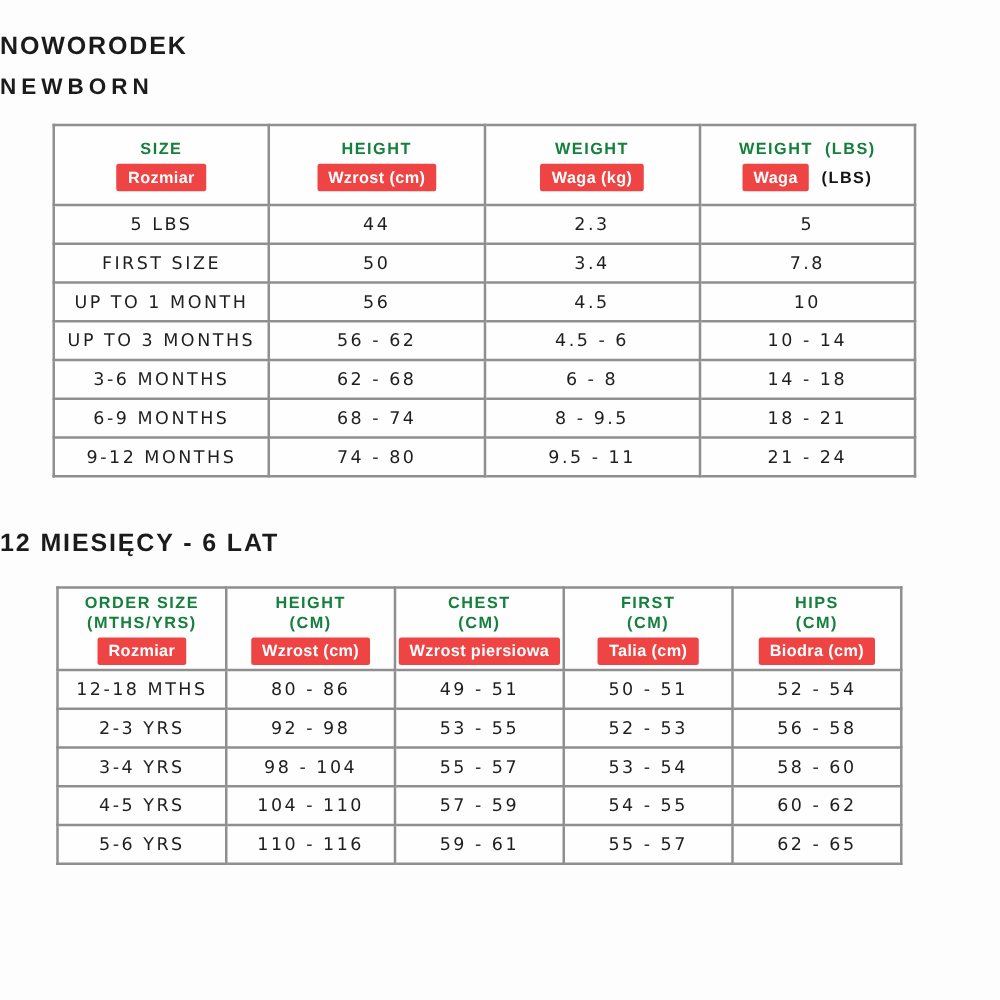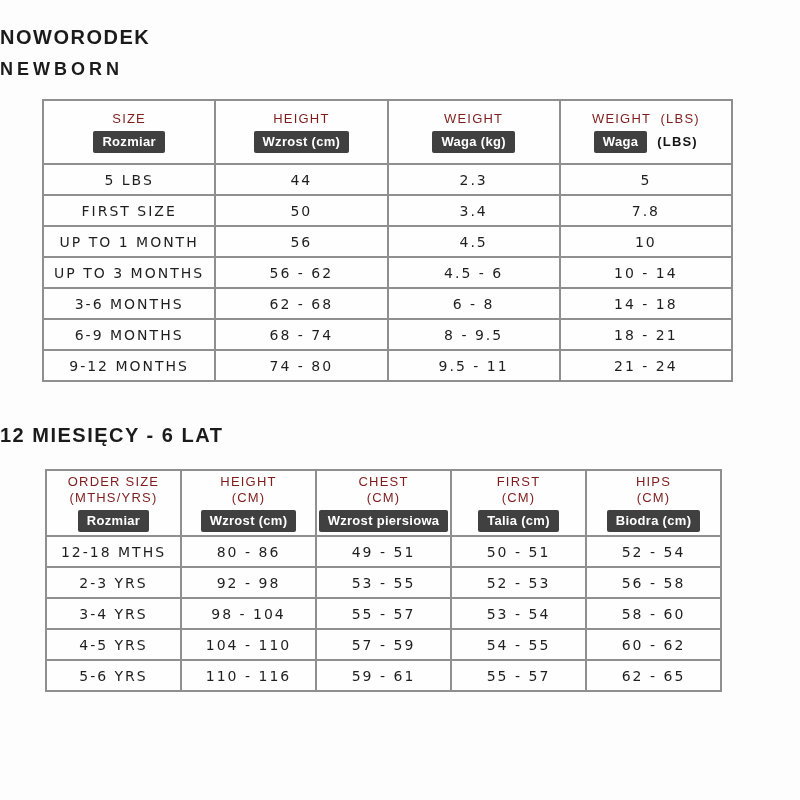--- a/index.html
+++ b/index.html
@@ -46,30 +46,30 @@
   .table-2 th { height: 64px; }
   td {
     height: 29px;
     font-family: "DejaVu Sans", sans-serif;
     font-size: 14px;
     letter-spacing: 2px;
     color: #1f1f1f;
   }
   .h-en {
     font-size: 13px;
-    font-weight: normal;
+    font-weight: bold;
     letter-spacing: 1.2px;
-    color: #7f1d1d;
+    color: #15803d;
     line-height: 16px;
     white-space: pre;
   }
   .badge-row { margin-top: 4px; line-height: 1; }
   .badge {
     display: inline-block;
-    background: #404040;
+    background: #ef4444;
     color: #ffffff;
     font-size: 13px;
     font-weight: bold;
     padding: 4px 9px 5px 9px;
     border-radius: 2px;
     letter-spacing: 0.3px;
   }
   .badge-suffix {
     font-size: 13px;
     font-weight: bold;

